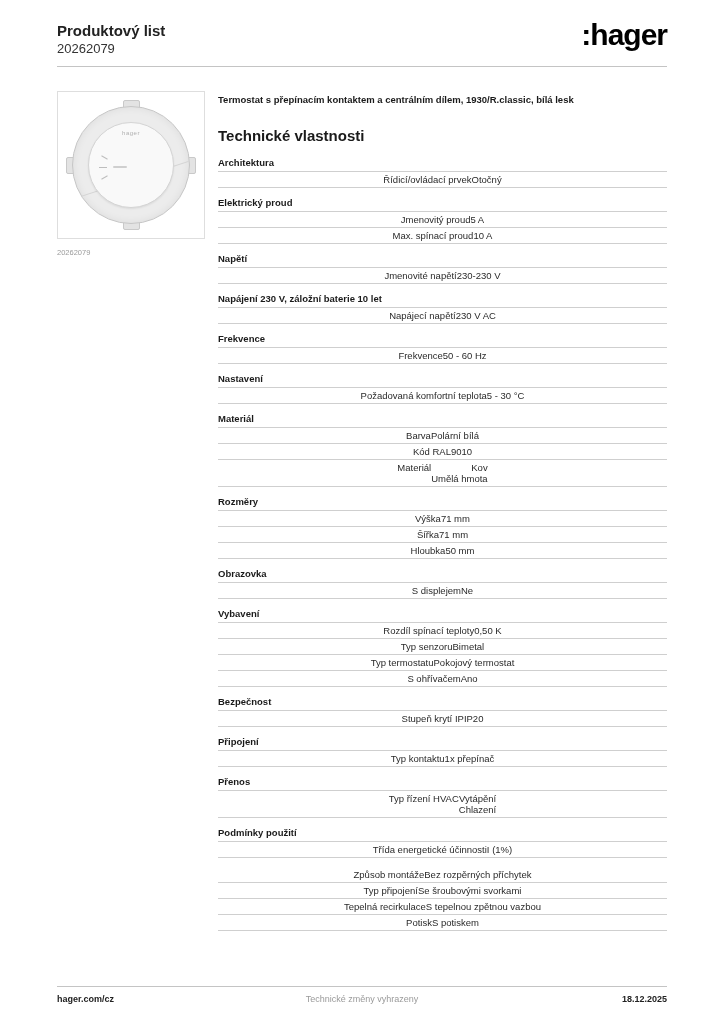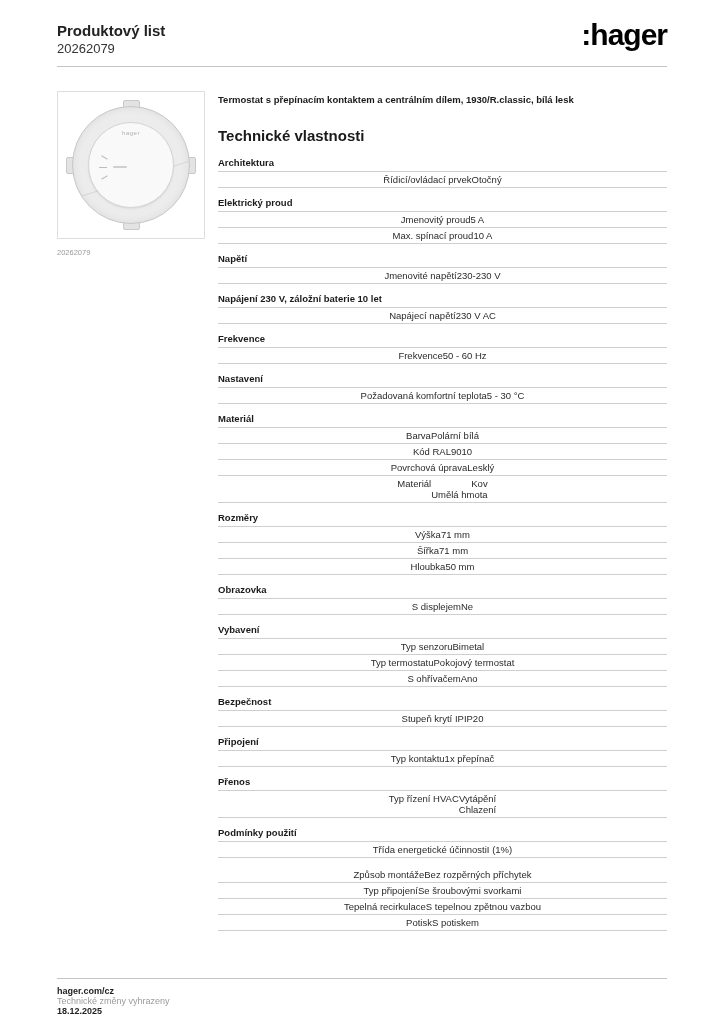--- a/index.html
+++ b/index.html
@@ -95,23 +95,23 @@
   }
   .row {
     display: flex; justify-content: center; align-items: flex-start;
     font-size: 9.5px; line-height: 11px;
     padding: 2px 0; border-bottom: 1px solid #cfcfcf;
   }
   .row-label { color: #2a2a2a; }
   .row-value { color: #2a2a2a; text-align: right; white-space: pre-line; }
   
   .footer {
-    position: absolute; left: 57px; right: 57px; bottom: 8px;
+    position: absolute; left: 57px; right: 57px; bottom: 20px;
     border-top: 1px solid #c4c4c4; padding-top: 7px;
-    display: flex; align-items: baseline; font-size: 9px; flex-direction: column;
+    display: flex; align-items: baseline; font-size: 9px;
   }
   .footer-site   { flex: 1; text-align: left;  font-weight: 700; color: #222; }
   .footer-notice { flex: 1; text-align: center; font-weight: 400; color: #9a9a9a; }
   .footer-date   { flex: 1; text-align: right; font-weight: 700; color: #222; }
 </style>
 </head>
 <body>
 
 <div class="page">
 
@@ -199,24 +199,20 @@
             <div class="section-heading">Materiál</div>
             <div class="row">
               <span class="row-label">Barva</span>
               <span class="row-value">Polární bílá</span>
             </div>
             <div class="row">
               <span class="row-label">Kód RAL</span>
               <span class="row-value">9010</span>
             </div>
             <div class="row">
-              <span class="row-label">Povrchová úprava</span>
-              <span class="row-value">Lesklý</span>
-            </div>
-            <div class="row">
               <span class="row-label">Materiál</span>
               <span class="row-value">Kov
 Umělá hmota</span>
             </div>
           </div>
           <div class="section">
             <div class="section-heading">Rozměry</div>
             <div class="row">
               <span class="row-label">Výška</span>
               <span class="row-value">71 mm</span>
@@ -232,20 +228,24 @@
           </div>
           <div class="section">
             <div class="section-heading">Obrazovka</div>
             <div class="row">
               <span class="row-label">S displejem</span>
               <span class="row-value">Ne</span>
             </div>
           </div>
           <div class="section">
             <div class="section-heading">Vybavení</div>
+            <div class="row">
+              <span class="row-label">Rozdíl spínací teploty</span>
+              <span class="row-value">0,50 K</span>
+            </div>
             <div class="row">
               <span class="row-label">Typ senzoru</span>
               <span class="row-value">Bimetal</span>
             </div>
             <div class="row">
               <span class="row-label">Typ termostatu</span>
               <span class="row-value">Pokojový termostat</span>
             </div>
             <div class="row">
               <span class="row-label">S ohřívačem</span>

